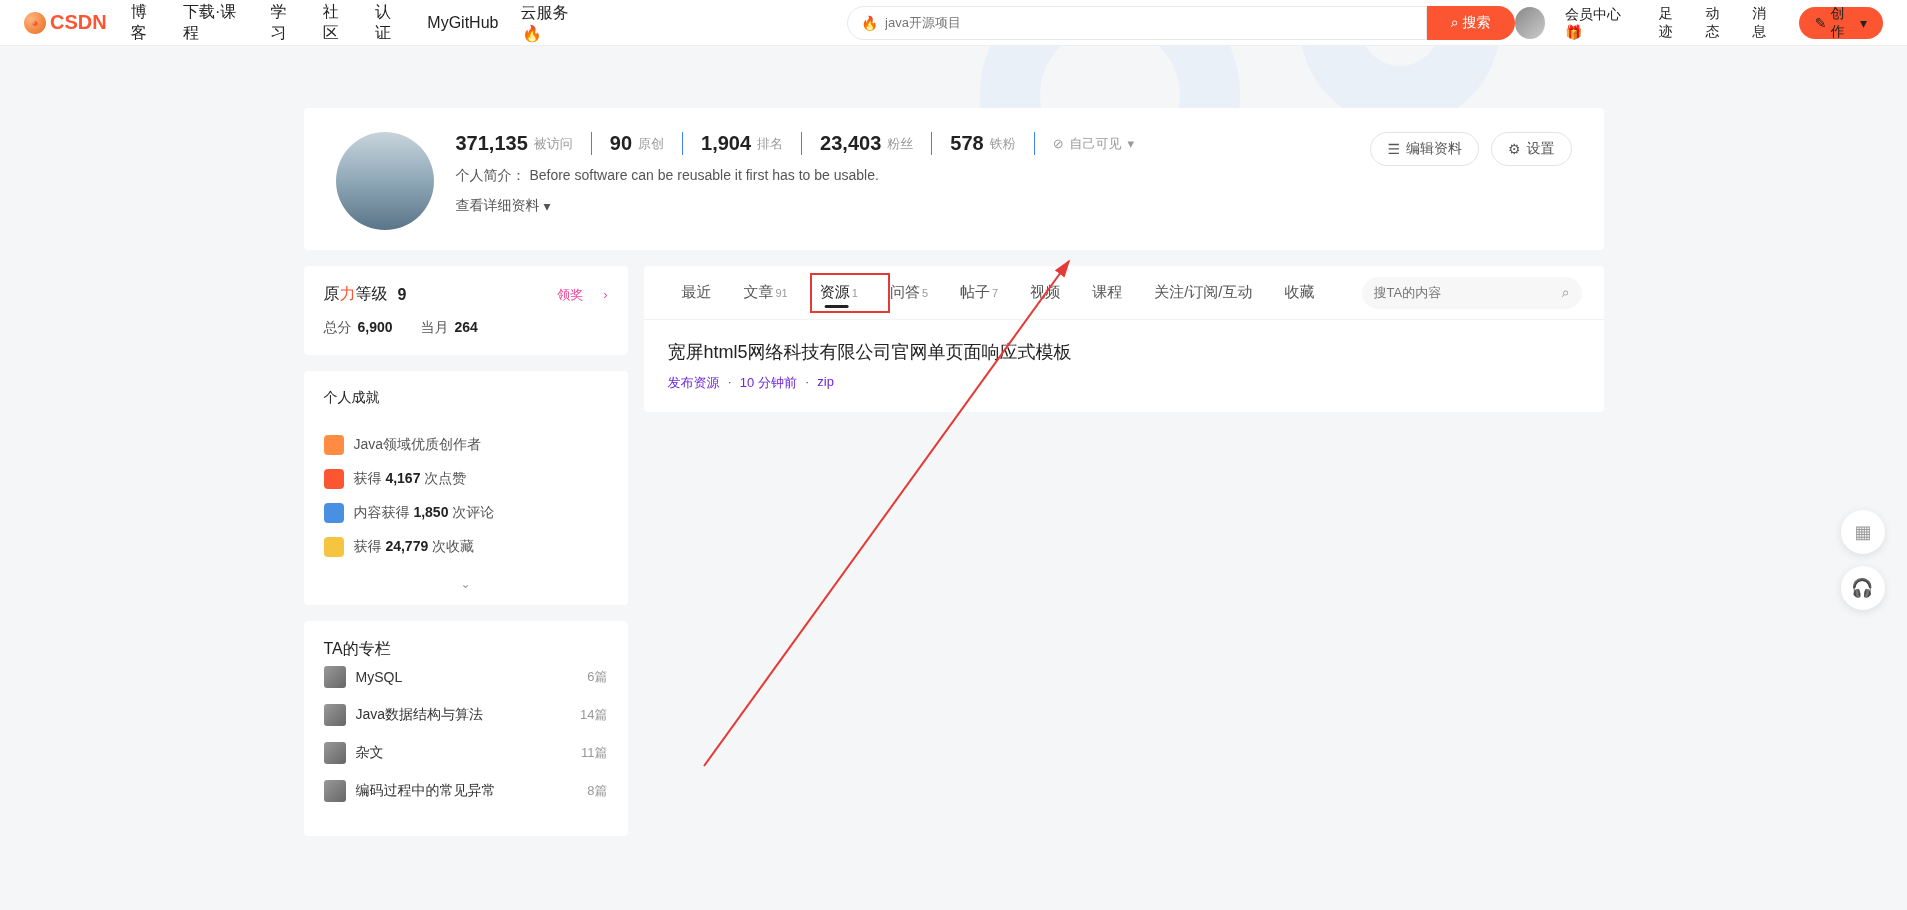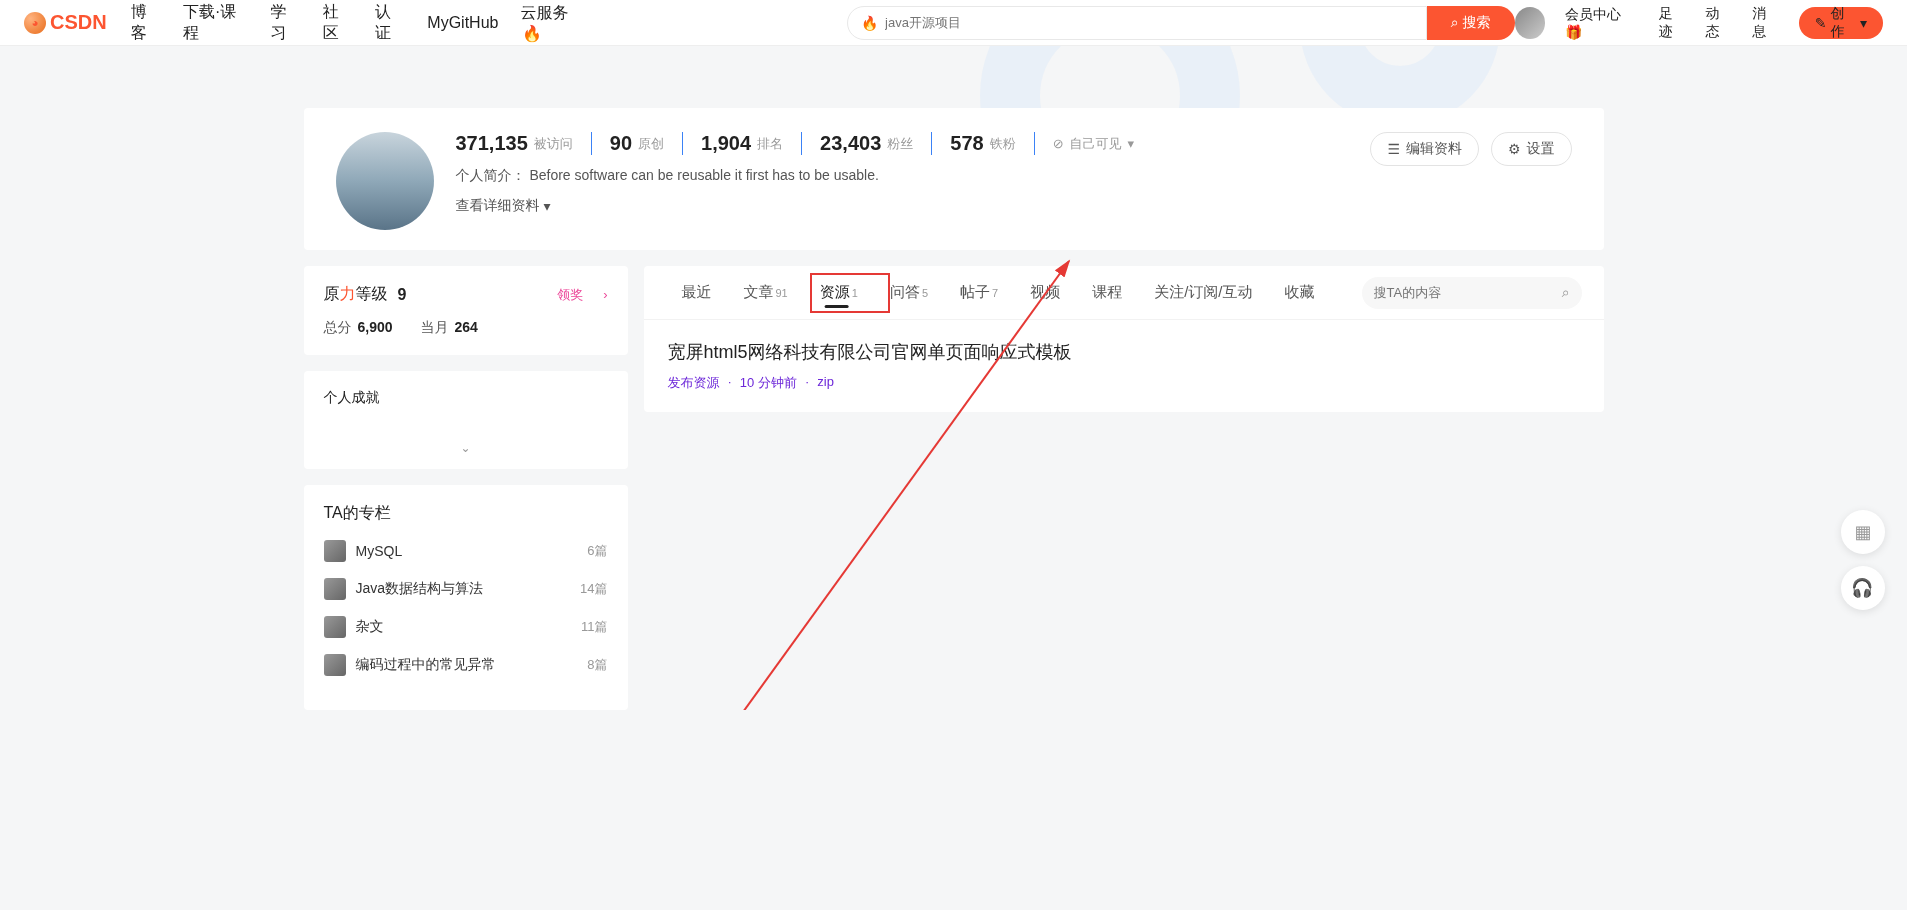--- a/index.html
+++ b/index.html
@@ -67,21 +67,21 @@
 .ach-title{font-size:14px;font-weight:500;margin-bottom:28px}
 .ach-item{display:flex;align-items:center;gap:10px;margin-bottom:14px;font-size:14px;color:#555}
 .ach-ic{width:20px;height:20px;border-radius:4px;flex-shrink:0}
 .ai-o{background:#ff8c42}
 .ai-r{background:#fc5531}
 .ai-b{background:#4a90e2}
 .ai-y{background:#f5c542}
 .ach-item b{color:#222;font-weight:700}
 .expand{text-align:center;color:#999;cursor:pointer;padding:6px 0;font-size:12px}
 .col-card{padding:18px 20px}
-.col-title{font-size:16px;font-weight:500;margin-bottom:16px}
+.col-title{font-size:16px;font-weight:500;margin-bottom:6px}
 .col-item{display:flex;align-items:center;gap:10px;margin-bottom:16px;font-size:14px}
 .col-thumb{width:22px;height:22px;border-radius:3px;background:linear-gradient(135deg,#999,#666);flex-shrink:0}
 .col-name{flex:1;color:#333}
 .col-cnt{color:#999;font-size:13px}
 .tabs-card{background:#fff;border-radius:4px}
 .tabs{display:flex;align-items:center;padding:0 22px;height:54px;border-bottom:1px solid #f2f2f2;position:relative}
 .tab{padding:0 16px;height:54px;display:flex;align-items:center;cursor:pointer;font-size:15px;color:#555;position:relative}
 .tab.active{color:#222;font-weight:500}
 .tab.active::after{content:"";position:absolute;bottom:12px;left:50%;transform:translateX(-60%);width:24px;height:3px;background:#222;border-radius:2px}
 .tab-highlight{position:absolute;border:2px solid #e53935;width:80px;height:40px;top:7px;left:166px;pointer-events:none}
@@ -209,20 +209,38 @@
           </span>
         </div>
         <div class="force-stats">
           <span><span>总分</span><b>6,900</b></span>
           <span><span>当月</span><b>264</b></span>
         </div>
       </div>
 
       <div class="card ach-card">
         <div class="ach-title">个人成就</div>
+        <div id="ach-list">
+            <div class="ach-item">
+              <span class="ach-ic ai-o"></span>
+              <span>Java领域优质创作者</span>
+            </div>
+            <div class="ach-item">
+              <span class="ach-ic ai-r"></span>
+              <span>获得 <b>4,167</b> 次点赞</span>
+            </div>
+            <div class="ach-item">
+              <span class="ach-ic ai-b"></span>
+              <span>内容获得 <b>1,850</b> 次评论</span>
+            </div>
+            <div class="ach-item">
+              <span class="ach-ic ai-y"></span>
+              <span>获得 <b>24,779</b> 次收藏</span>
+            </div>
+          </div>
         <div class="expand"><span>⌄</span></div>
       </div>
 
       <div class="card col-card">
         <div class="col-title">TA的专栏</div>
         <div id="col-list">
             <div class="col-item">
               <span class="col-thumb"></span>
               <span class="col-name">MySQL</span>
               <span class="col-cnt">6篇</span>

